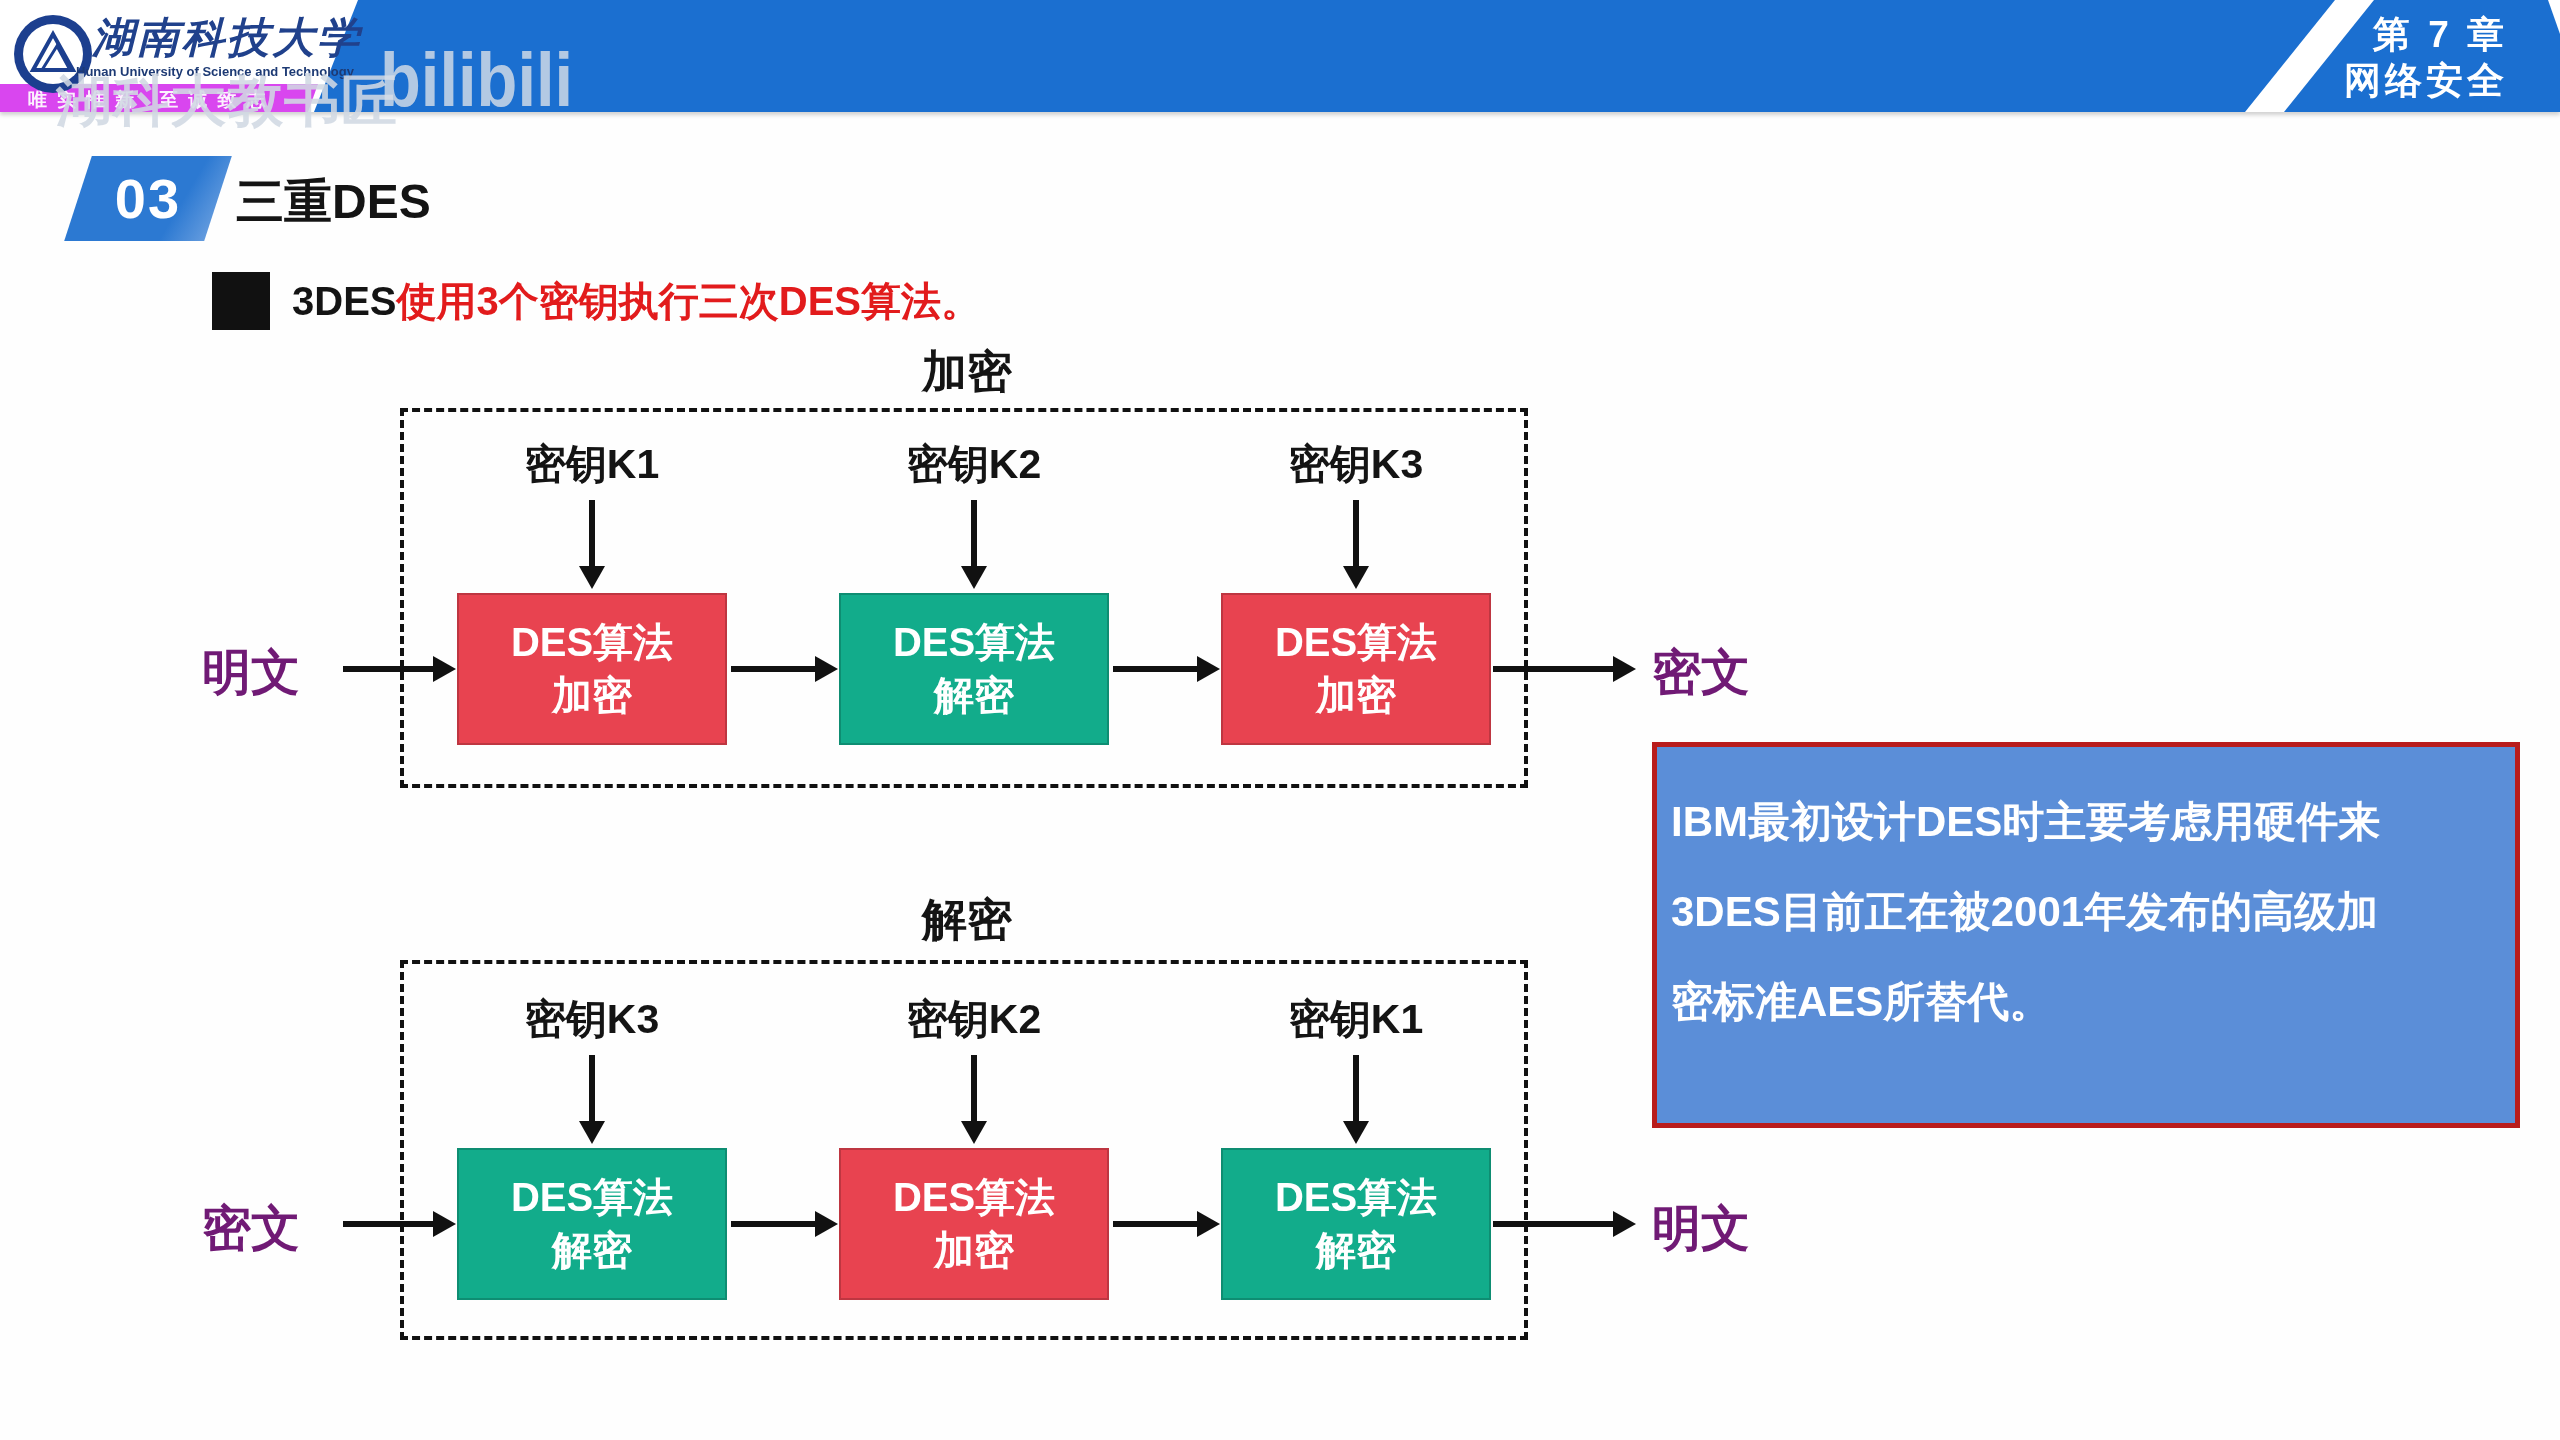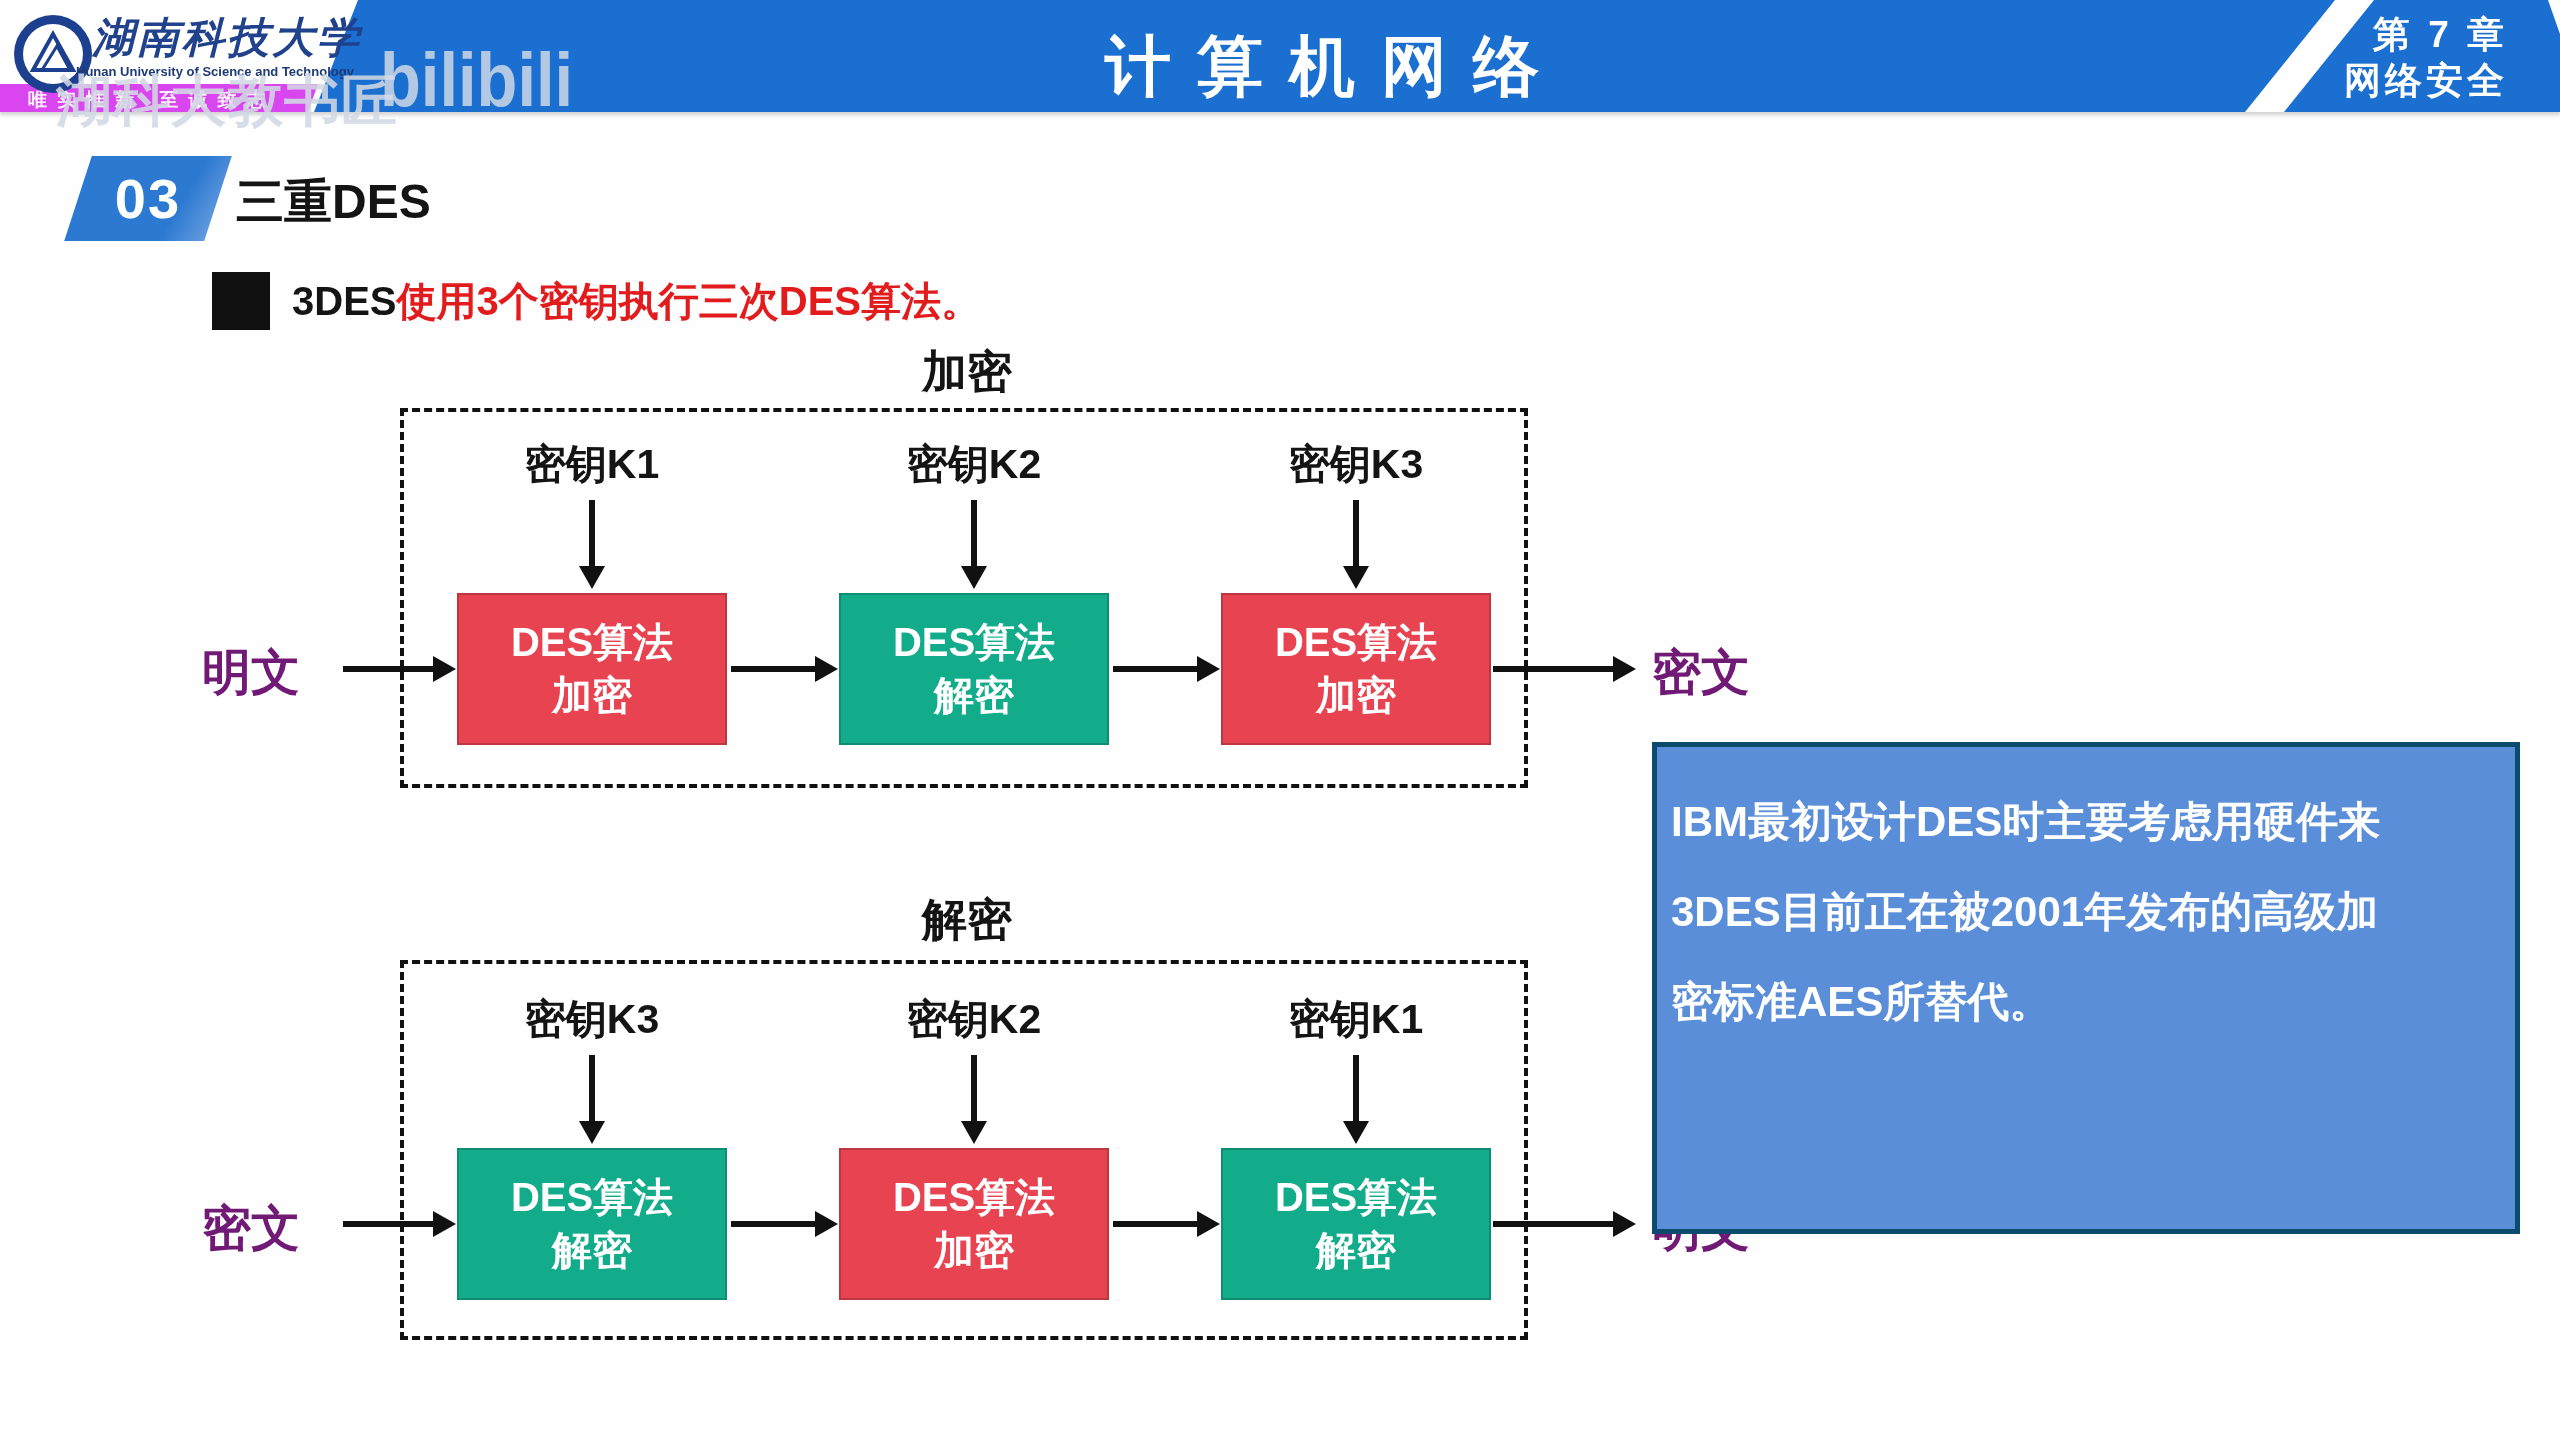--- a/index.html
+++ b/index.html
@@ -49,22 +49,22 @@
   .enc{background:#e84350;}
   .dec{background:#12ac8b;}
   .iolab{position:absolute;font-size:49px;font-weight:800;color:#701a75;white-space:nowrap;}
   .harrow{position:absolute;height:6px;background:#111;}
   .harrow::after{content:'';position:absolute;right:-21px;top:-10px;border-left:23px solid #111;
     border-top:13px solid transparent;border-bottom:13px solid transparent;}
   .varrow{position:absolute;width:6px;background:#111;}
   .varrow::after{content:'';position:absolute;bottom:-21px;left:-10px;border-top:23px solid #111;
     border-left:13px solid transparent;border-right:13px solid transparent;}
   
-  .note{position:absolute;left:1652px;top:742px;width:868px;height:492px;background:#5b8ed8;
-    border:5px solid #0c4a6e;box-sizing:border-box;padding:30px 12px 0 14px;}
+  .note{position:absolute;left:1652px;top:742px;width:868px;height:386px;background:#5b8ed8;
+    border:5px solid #b91c1c;box-sizing:border-box;padding:30px 12px 0 14px;}
   .note p{margin:0;color:#fff;font-size:42px;font-weight:800;line-height:90px;white-space:nowrap;}
 </style>
 </head>
 <body>
 
 <div id="stage">
 
   <div class="header">
     <div class="logo-panel"></div>
     <div class="slash left"></div>
@@ -74,21 +74,20 @@
     <div class="emblem">
       <svg width="82" height="82" viewBox="0 0 82 82">
         <circle cx="41" cy="41" r="39" fill="#1c3f8f"></circle>
         <circle cx="41" cy="41" r="30" fill="#ffffff"></circle>
         <path d="M21 57 L41 21 L61 57 Z" fill="none" stroke="#1c3f8f" stroke-width="4"></path>
         <path d="M30 57 L45 33 L58 57" fill="none" stroke="#1c3f8f" stroke-width="3"></path>
       </svg>
     </div>
     <div class="uni-cn">湖南科技大学</div>
     <div class="uni-en">Hunan University of Science and Technology</div>
-    <div class="course-title">计算机网络</div>
     <div class="slash right"></div>
     <div class="corner-notch"></div>
     <div class="chapter">
       <div>第 7 章</div>
       <div>网络安全</div>
     </div>
   </div>
   <div class="wm wm-left">湖科大教书匠</div>
   <div class="wm wm-right">bilibili</div>
 

